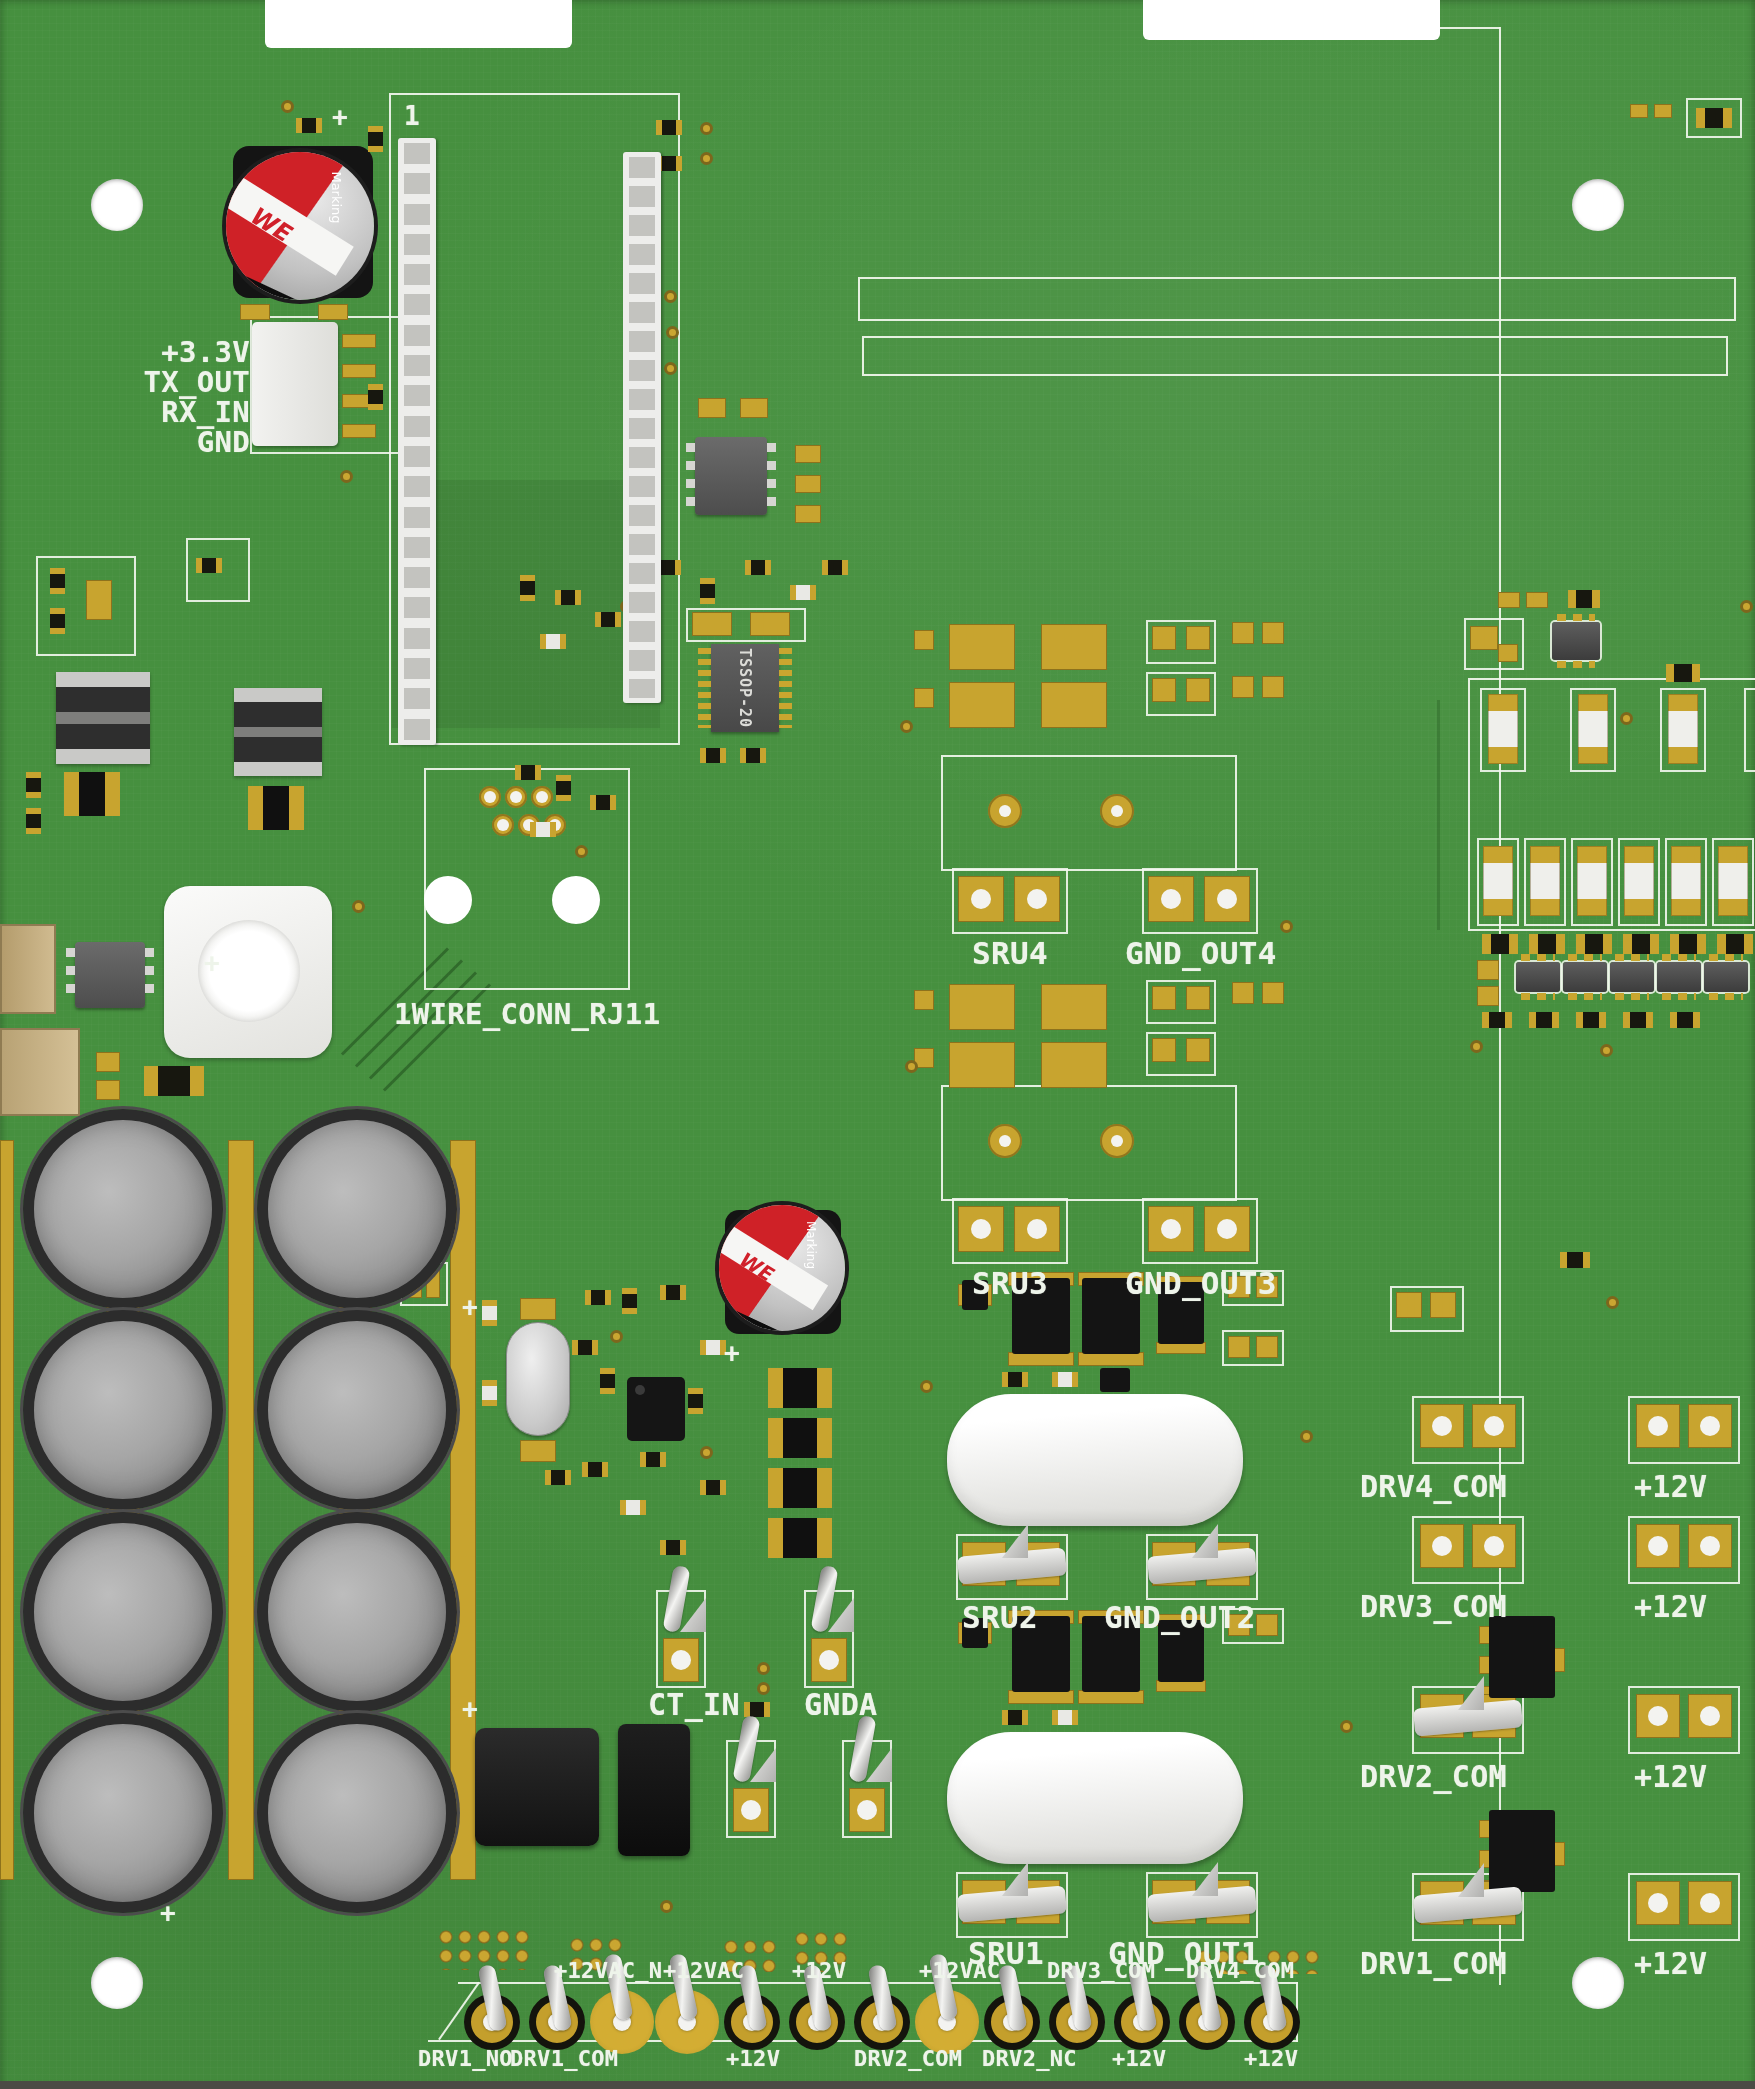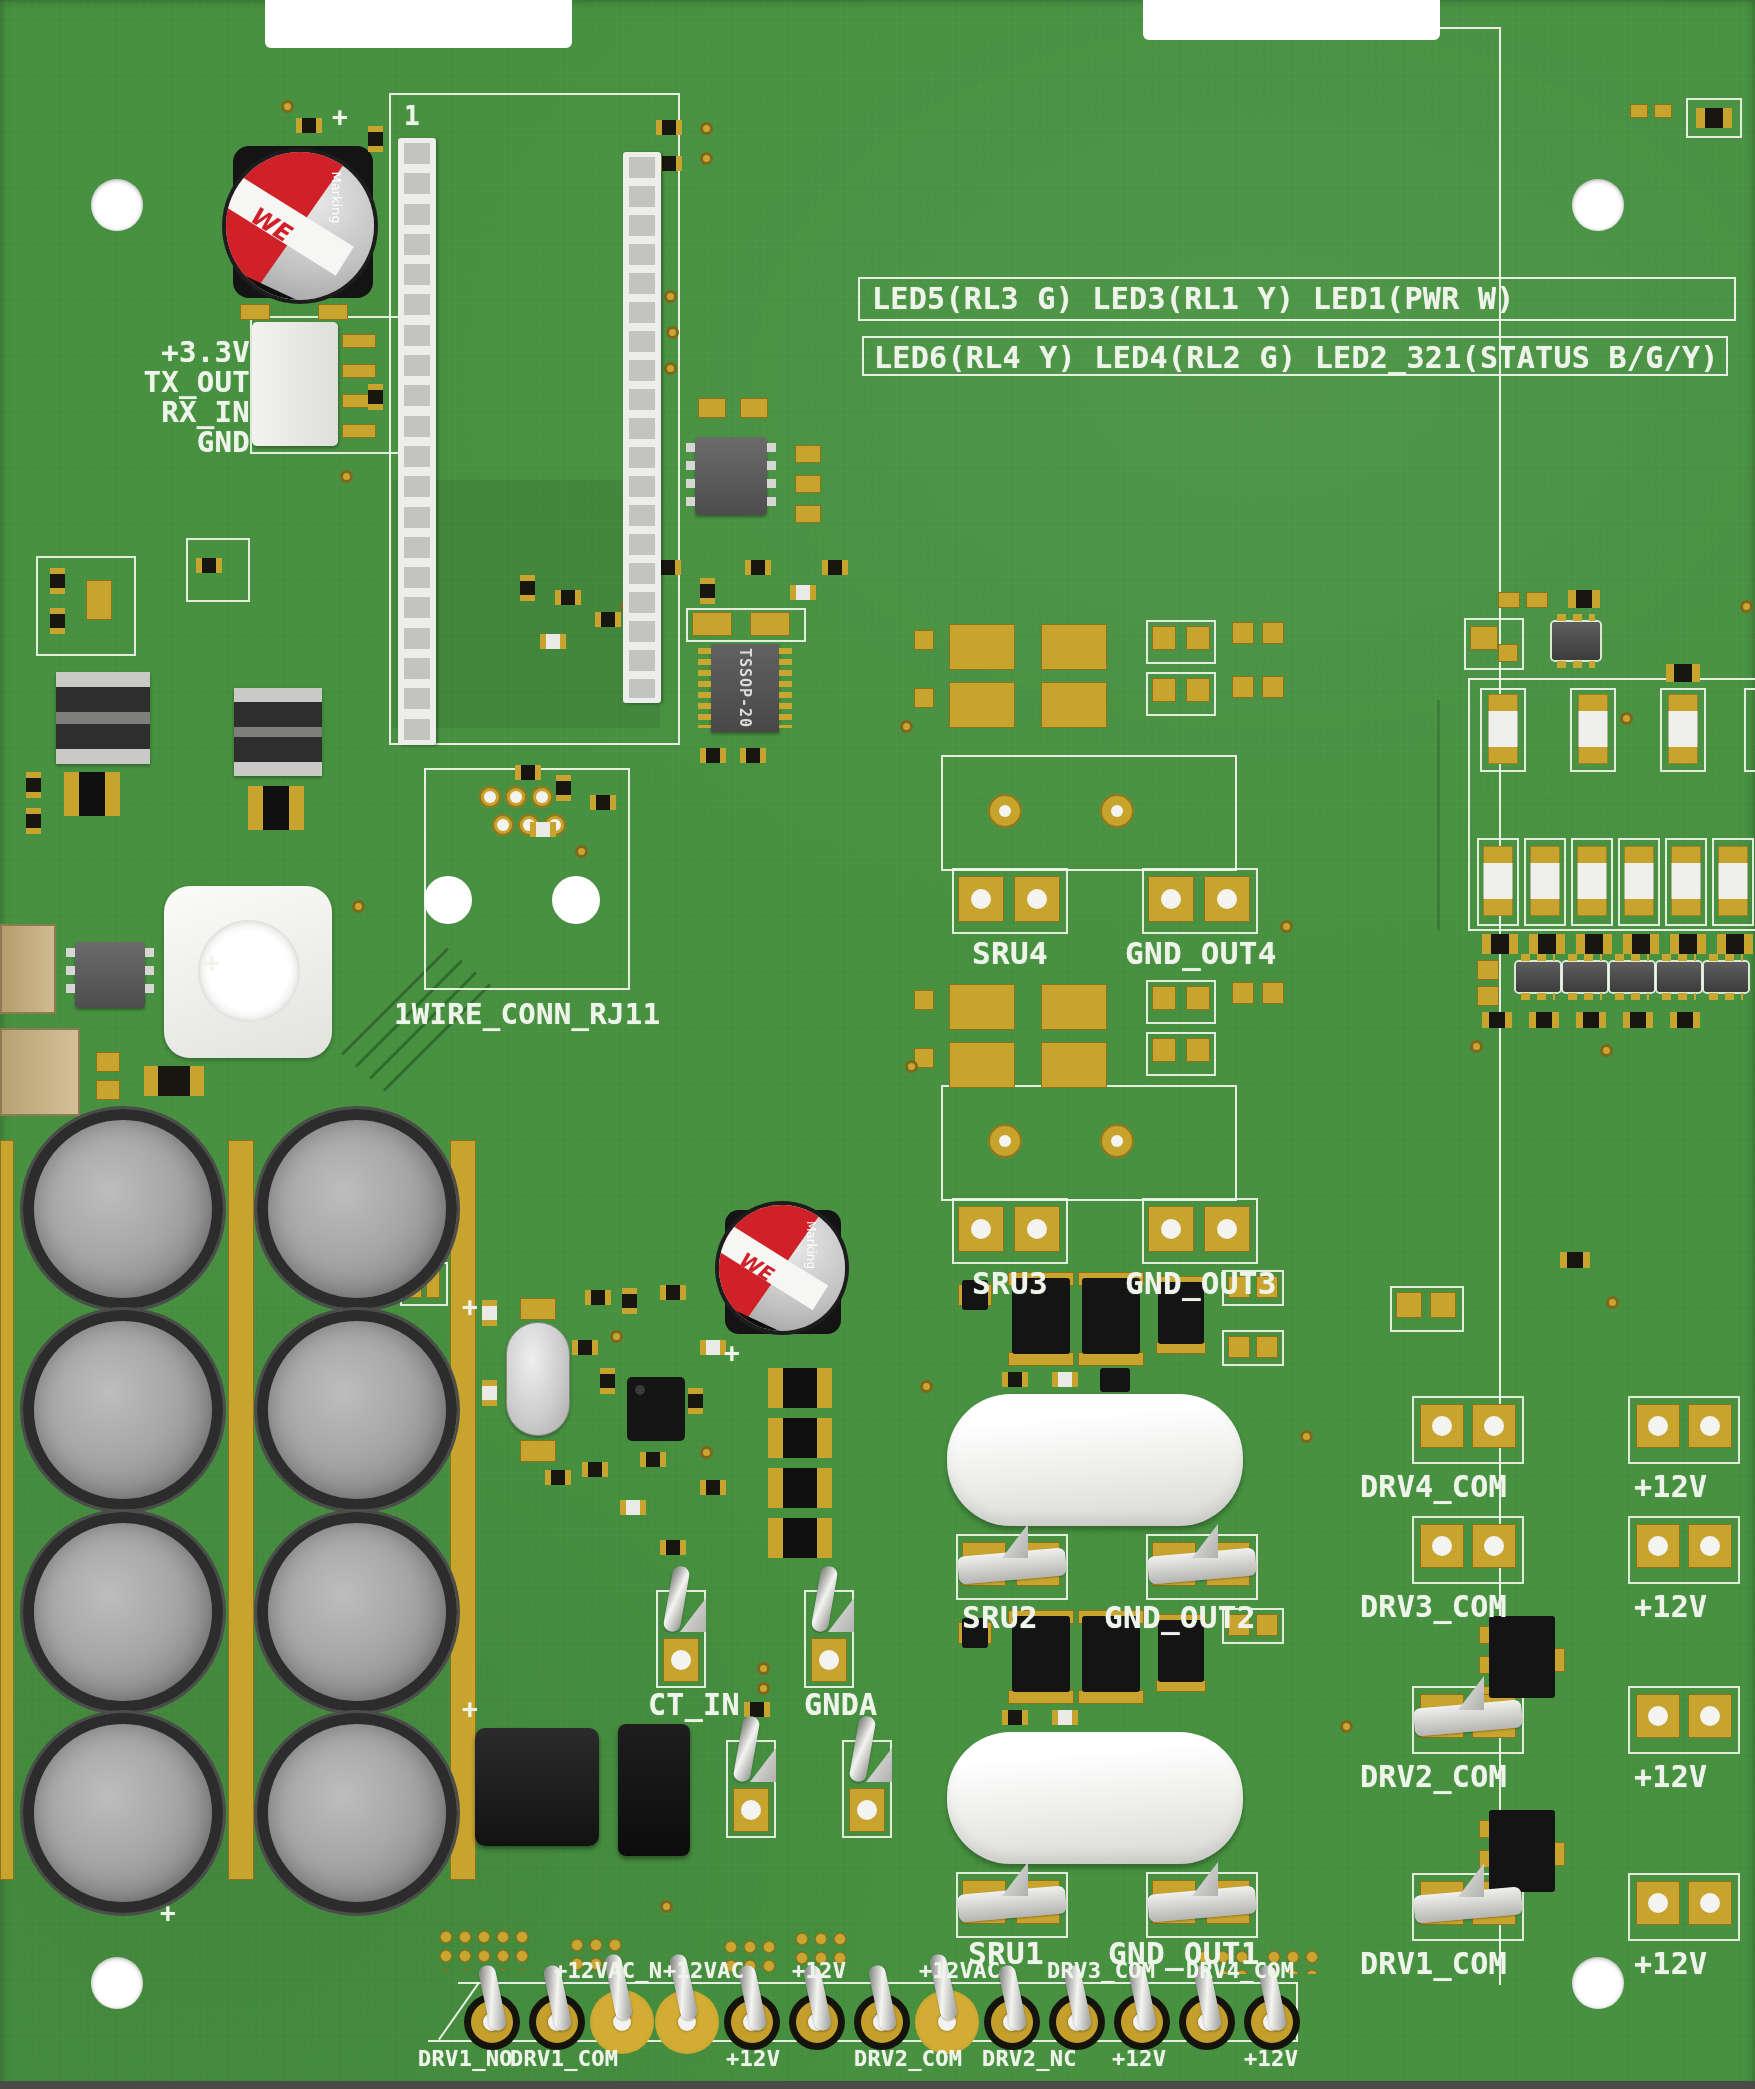--- a/index.html
+++ b/index.html
@@ -96,22 +96,20 @@
   <div class="tr" style="left:334px;top:1012px;width:150px;transform:rotate(-45deg)"></div>
   <div class="tr" style="left:348px;top:1024px;width:150px;transform:rotate(-45deg)"></div>
   <div class="tr" style="left:362px;top:1036px;width:150px;transform:rotate(-45deg)"></div>
   <div class="tr" style="left:1437px;top:700px;width:3px;height:230px;transform:none;background:rgba(22,62,20,.25)"></div>
 
   <div class="line" style="left:1143px;top:27px;width:357px;height:2px"></div>
   <div class="line" style="left:1499px;top:27px;width:2px;height:1958px"></div>
 
   <div class="box" style="left:858px;top:277px;width:878px;height:44px"></div>
   <div class="box" style="left:862px;top:336px;width:866px;height:40px"></div>
-  <div class="lbl" style="left:872px;top:284px">LED5(RL3 G) LED3(RL1 Y) LED1(PWR W)</div>
-  <div class="lbl" style="left:874px;top:343px">LED6(RL4 Y) LED4(RL2 G) LED2_321(STATUS B/G/Y)</div>
 
   <div class="blk" style="left:233px;top:146px;width:140px;height:152px;border-radius:16px"></div>
   <div class="wecap" style="left:226px;top:152px;width:148px;height:148px">
     <i class="red"></i>
     <i class="slv"></i>
     <i class="stripe"></i>
     <i class="we">WE</i>
     <i class="mk">Marking</i>
   </div>
   <div class="pad" style="left:240px;top:304px;width:30px;height:16px"></div>

